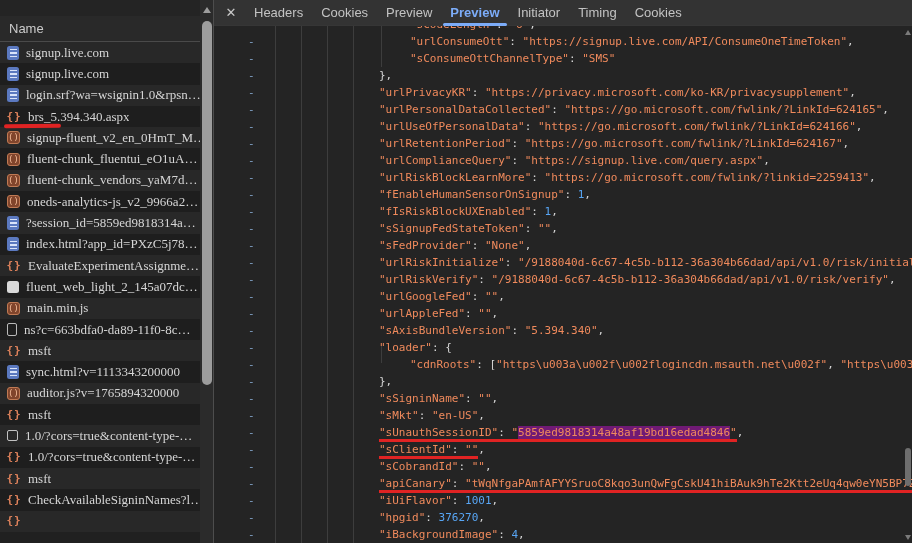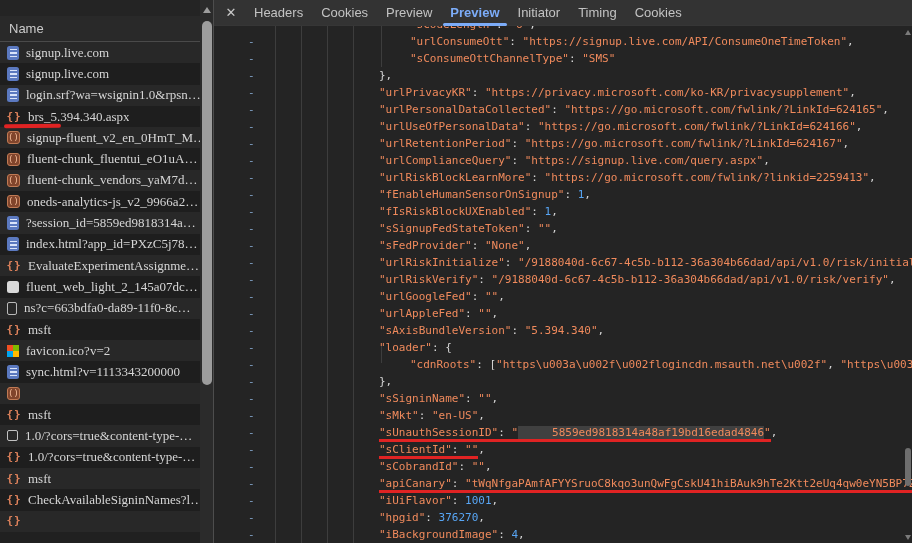--- a/index.html
+++ b/index.html
@@ -64,21 +64,21 @@
 
   .code{position:absolute;left:0;top:26px;right:0;bottom:0;overflow:hidden;}
   .code-inner{margin-top:-10px;font-family:"DejaVu Sans Mono",monospace;font-size:11px;line-height:17px;}
   .line{height:17px;padding-left:165px;position:relative;white-space:pre;}
   .line.deep{padding-left:196px;}
   .fold{position:absolute;left:34px;top:0;color:var(--c-fold-marker,#82a3c9);font-size:11px;}
   .s{color:var(--c-string,#f08a5c);}
   .n{color:var(--c-number,#58a6f5);}
   .p{color:var(--c-punctuation,#d6d6d6);}
   .red{border-bottom:3px solid var(--c-annotation-red,#e02323);}
-  .hl{background:#404040;padding-left:34px;}
+  .hl{background:#701a75;}
 
   .vscrollR{position:absolute;right:0;top:26px;bottom:0;width:9px;z-index:6;}
   .vscrollR .thumb{position:absolute;left:1.5px;width:6px;top:422px;height:38px;background:#6e6e6e;border-radius:3px;}
   .vscrollR .arrow-up{position:absolute;left:1.5px;top:4px;width:0;height:0;
       border-left:3px solid transparent;border-right:3px solid transparent;border-bottom:5px solid #7a7a7a;}
   .vscrollR .arrow-down{position:absolute;left:1.5px;bottom:3px;width:0;height:0;
       border-left:3px solid transparent;border-right:3px solid transparent;border-top:5px solid #7a7a7a;}
 </style>
 </head>
 <body>
@@ -130,37 +130,38 @@
         </div>
         <div class="row">
           <span class="ic ic-json"></span>
           <span class="lbl">EvaluateExperimentAssignme…</span>
         </div>
         <div class="row">
           <span class="ic ic-css"></span>
           <span class="lbl">fluent_web_light_2_145a07dc…</span>
         </div>
         <div class="row">
+          <span class="ic ic-js"></span>
+          <span class="lbl">main.min.js</span>
+        </div>
+        <div class="row">
           <span class="ic ic-plaindoc"></span>
           <span class="lbl">ns?c=663bdfa0-da89-11f0-8c…</span>
         </div>
         <div class="row">
           <span class="ic ic-json"></span>
           <span class="lbl">msft</span>
         </div>
         <div class="row">
-          <span class="ic ic-msftlogo"></span>
-          <span class="lbl">favicon.ico?v=2</span>
-        </div>
-        <div class="row">
           <span class="ic ic-doc"></span>
           <span class="lbl">sync.html?v=1113343200000</span>
         </div>
         <div class="row">
           <span class="ic ic-js"></span>
+          <span class="lbl">auditor.js?v=1765894320000</span>
         </div>
         <div class="row">
           <span class="ic ic-json"></span>
           <span class="lbl">msft</span>
         </div>
         <div class="row">
           <span class="ic ic-square"></span>
           <span class="lbl">1.0/?cors=true&amp;content-type-…</span>
         </div>
         <div class="row">

